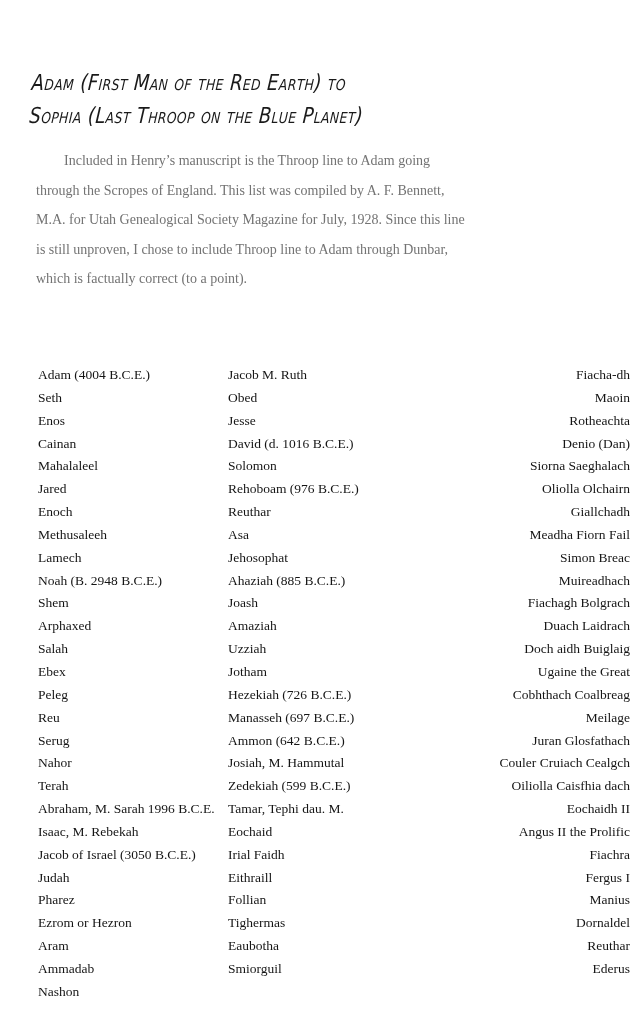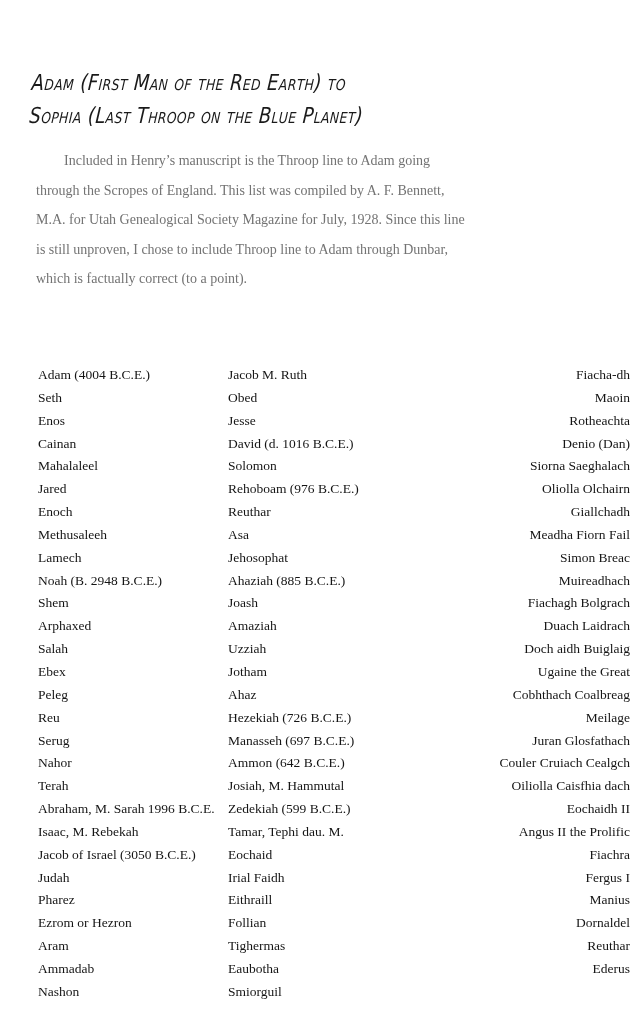--- a/index.html
+++ b/index.html
@@ -123,21 +123,20 @@
         <div class="entry">Solomon</div>
         <div class="entry">Rehoboam (976 B.C.E.)</div>
         <div class="entry">Reuthar</div>
         <div class="entry">Asa</div>
         <div class="entry">Jehosophat</div>
         <div class="entry">Ahaziah (885 B.C.E.)</div>
         <div class="entry">Joash</div>
         <div class="entry">Amaziah</div>
         <div class="entry">Uzziah</div>
         <div class="entry">Jotham</div>
-        <div class="entry">Ahaz</div>
         <div class="entry">Hezekiah (726 B.C.E.)</div>
         <div class="entry">Manasseh (697 B.C.E.)</div>
         <div class="entry">Ammon (642 B.C.E.)</div>
         <div class="entry">Josiah, M. Hammutal</div>
         <div class="entry">Zedekiah (599 B.C.E.)</div>
         <div class="entry">Tamar, Tephi dau. M.</div>
         <div class="entry">Eochaid</div>
         <div class="entry">Irial Faidh</div>
         <div class="entry">Eithraill</div>
         <div class="entry">Follian</div>

